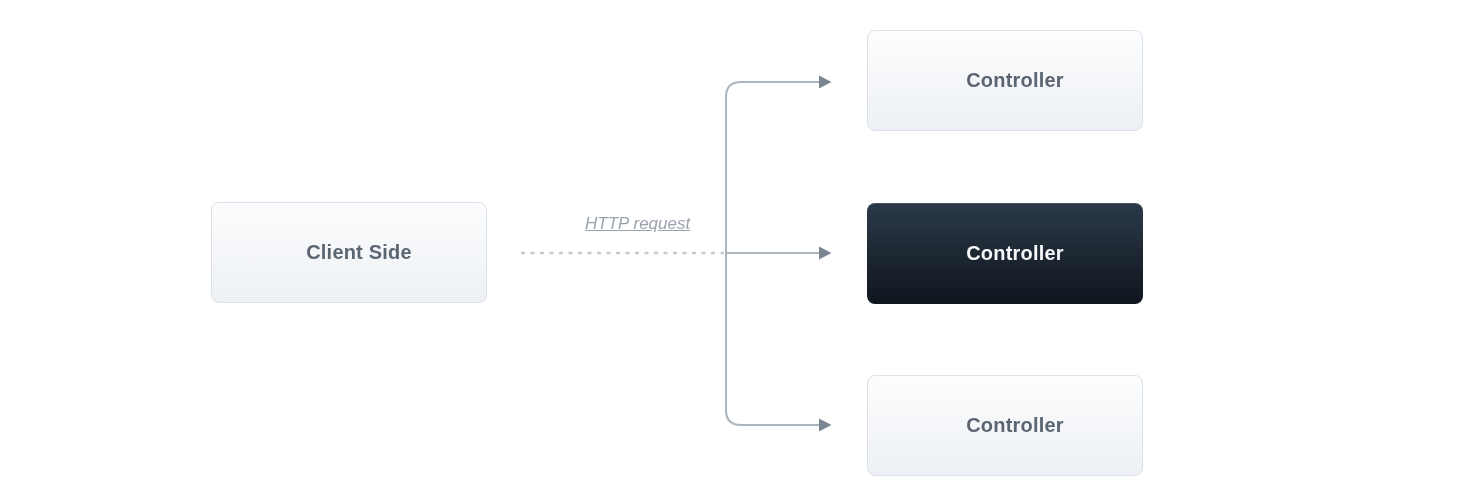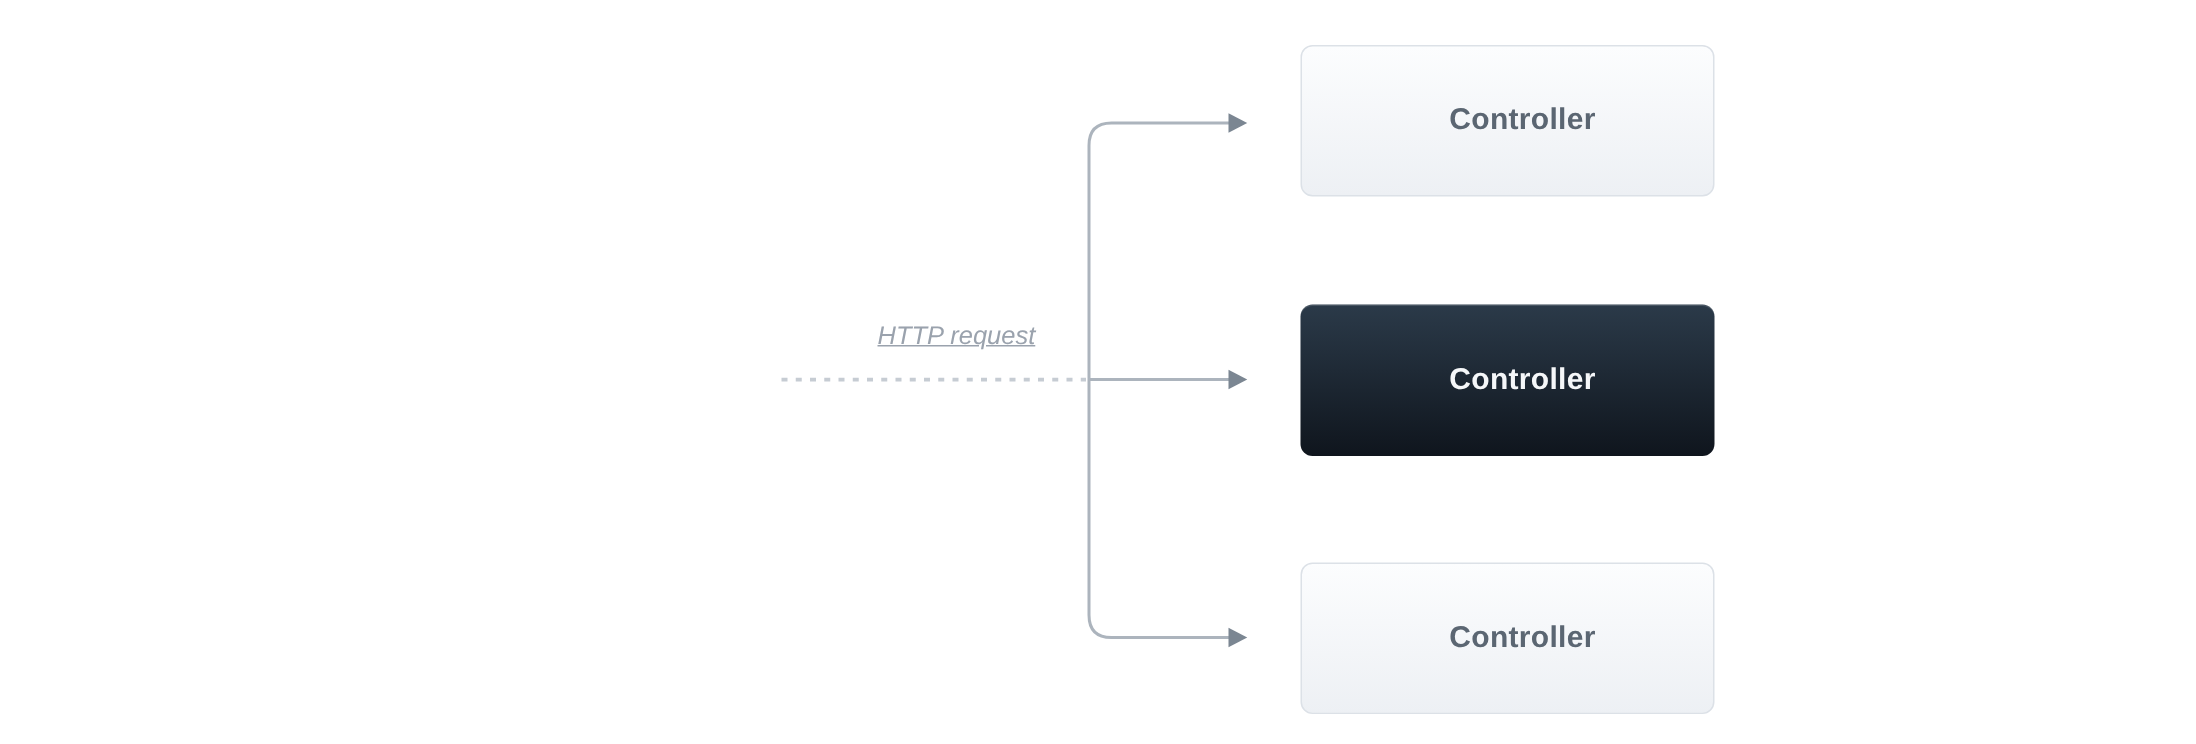--- a/index.html
+++ b/index.html
@@ -72,20 +72,23 @@
 
   <svg class="connectors" width="1464" height="496" viewBox="0 0 1464 496" xmlns="http://www.w3.org/2000/svg">
     <path class="dashed-line" d="M521 253 H724" stroke="#c6ccd3"></path>
     <path class="tree-line" d="M821 82 H741 Q726 82 726 97 V410 Q726 425 741 425 H821" stroke="#acb4bd"></path>
     <path class="tree-line" d="M726 253 H821" stroke="#acb4bd"></path>
     <polygon points="819,75.5 831.5,82 819,88.5" fill="#7b8692"></polygon>
     <polygon points="819,246.5 831.5,253 819,259.5" fill="#7b8692"></polygon>
     <polygon points="819,418.5 831.5,425 819,431.5" fill="#7b8692"></polygon>
   </svg>
 
+  <div class="node light client-node">
+    <span class="node-label">Client Side</span>
+  </div>
 
   <div class="request-label">HTTP request</div>
 
   <div class="node light controller-node controller-top">
     <span class="node-label">Controller</span>
   </div>
 
   <div class="node dark controller-node controller-middle">
     <span class="node-label">Controller</span>
   </div>

